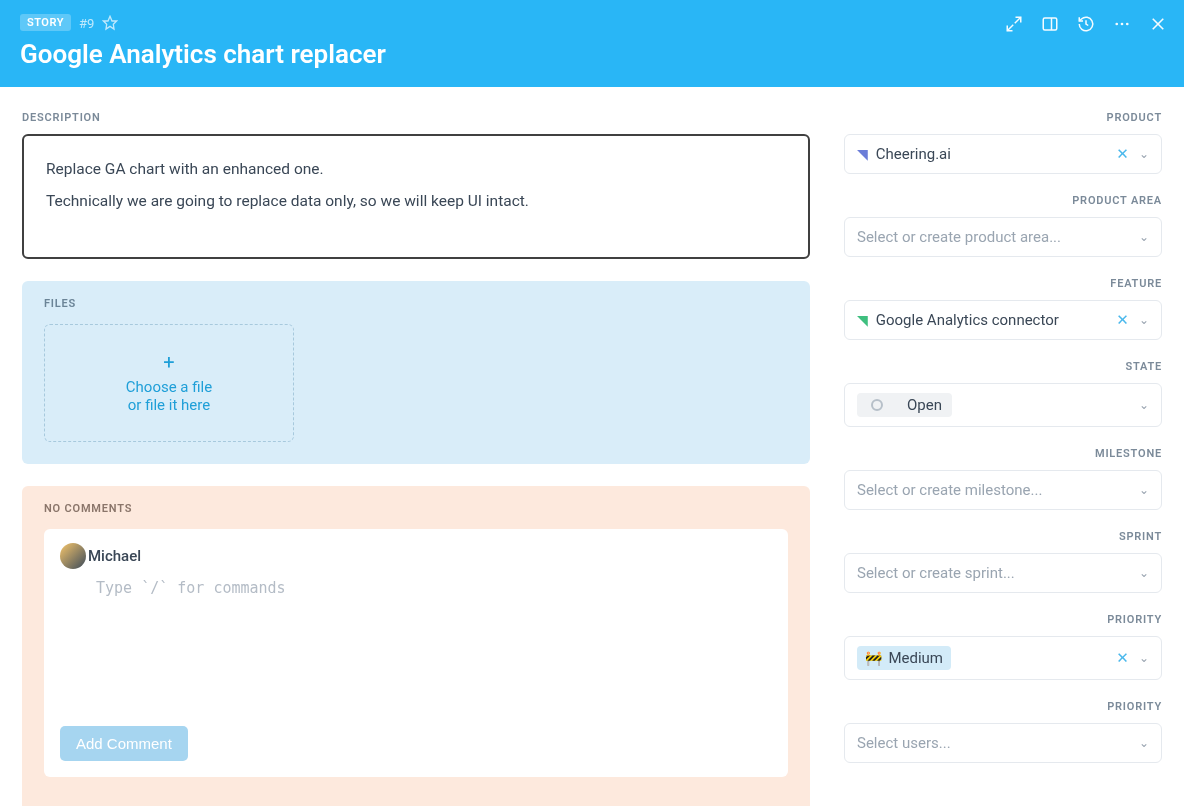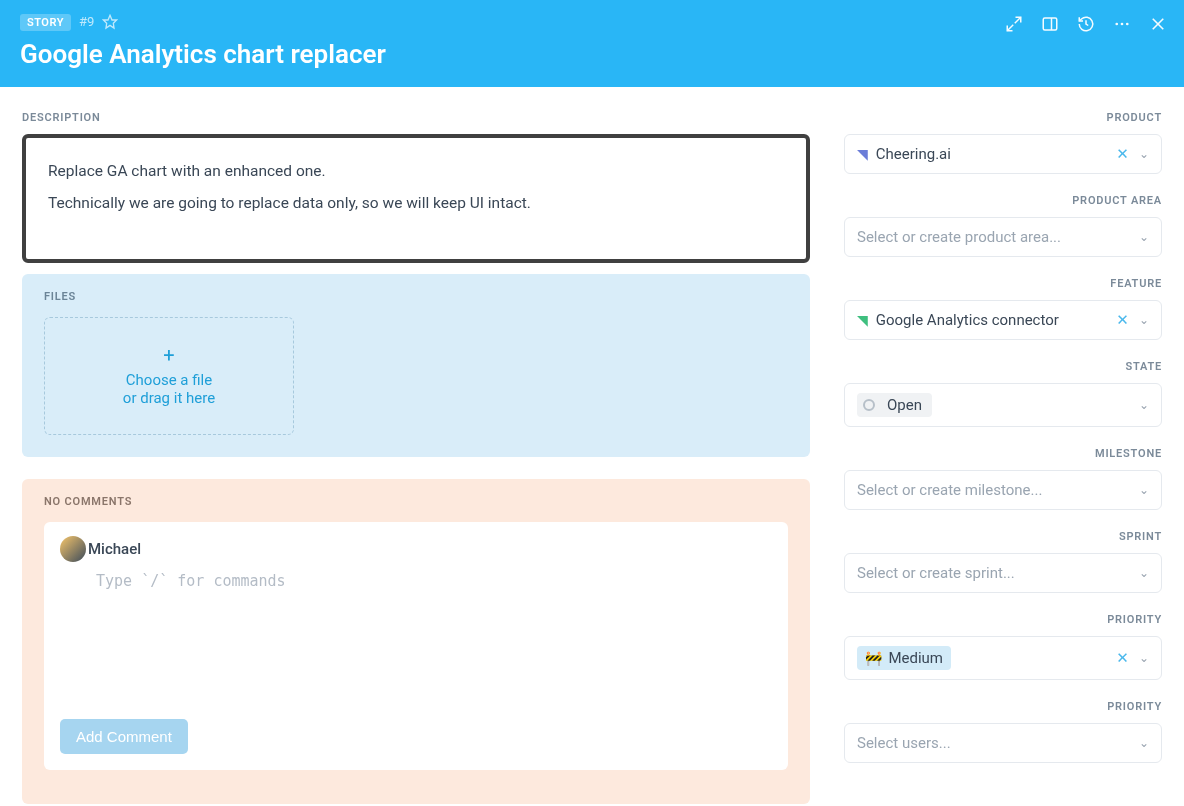--- a/index.html
+++ b/index.html
@@ -12,21 +12,21 @@
     overflow: hidden;
   }
   .header {
     background: #29b6f6;
     color: #fff;
     padding: 14px 20px 18px 20px;
     position: relative;
   }
   .header-top {
     display: flex;
-    align-items: flex-start;
+    align-items: flex-end;
     gap: 8px;
     margin-bottom: 8px;
   }
   .story-badge {
     background: rgba(255,255,255,0.25);
     color: #fff;
     font-size: 11px;
     font-weight: 600;
     letter-spacing: 0.5px;
     padding: 2px 7px;
@@ -70,27 +70,27 @@
     overflow-y: auto;
   }
   .section-label {
     font-size: 11px;
     font-weight: 600;
     letter-spacing: 0.8px;
     color: #7b8a99;
     margin-bottom: 10px;
   }
   .description-box {
-    border: 4px solid #404040;
+    border: 2px solid #404040;
     border-radius: 6px;
     padding: 20px 22px 36px 22px;
     font-size: 15.5px;
     line-height: 1.7;
     color: #3a4756;
-    margin-bottom: 11px;
+    margin-bottom: 22px;
   }
   .description-box p { margin-bottom: 6px; }
   .files-box {
     background: #d9edf9;
     border-radius: 6px;
     padding: 16px 22px 22px 22px;
     margin-bottom: 22px;
   }
   .files-box .section-label { color:#6b8497; margin-bottom:14px;}
   .dropzone {
@@ -167,22 +167,22 @@
     margin-left:auto; display:flex; gap:10px; align-items:center;
   }
   .chev { color:#9aa5b1; font-size:12px; }
   .clear-x { color:#4ab8ec; font-size:15px; cursor:pointer; }
   .flag-icon { font-size:14px; }
   .flag-blue { color:#6b7dd8; }
   .flag-green { color:#3fbf7f; }
   .state-pill {
     background:#f0f2f4;
     border-radius:4px;
-    padding:3px 10px 3px 6px;
-    display:flex; align-items:center; gap:12px;
+    padding:3px 10px 3px 14px;
+    display:flex; align-items:center; gap:24px;
   }
   .state-circle {
     width:12px; height:12px; border:2px solid #b7c0c9; border-radius:50%;
   }
   .priority-pill {
     background:#d3ebf8;
     border-radius:4px;
     padding:3px 8px;
     display:flex; align-items:center; gap:6px;
   }
@@ -246,21 +246,21 @@
     <div class="description-box">
       <p>Replace GA chart with an enhanced one.</p>
       <p>Technically we are going to replace data only, so we will keep UI intact.</p>
     </div>
 
     <div class="files-box">
       <div class="section-label">FILES</div>
       <div class="dropzone">
         <div class="plus">+</div>
         <div>Choose a file</div>
-        <div>or drag it here</div>
+        <div>or file it here</div>
       </div>
     </div>
 
     <div class="comments-box">
       <div class="section-label">NO COMMENTS</div>
       <div class="comment-editor">
         <div class="editor-header">
           <div class="avatar"></div>
           <span class="author-name">Michael</span>
         </div>

